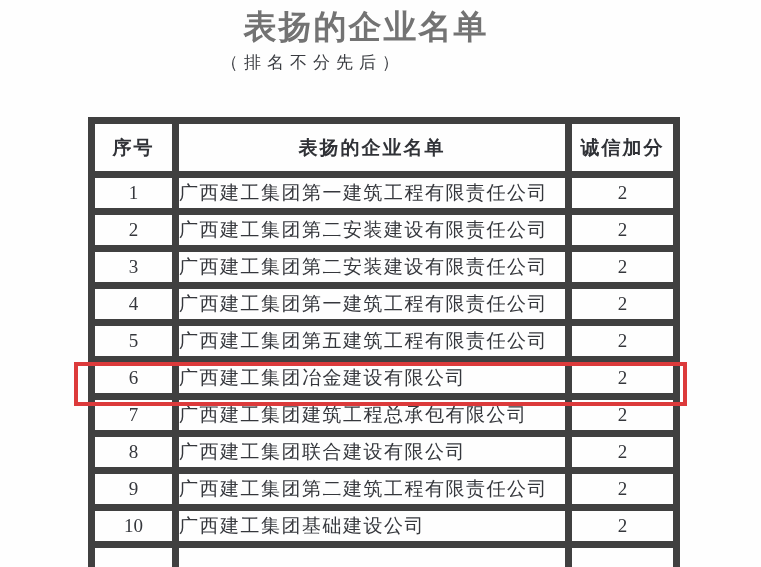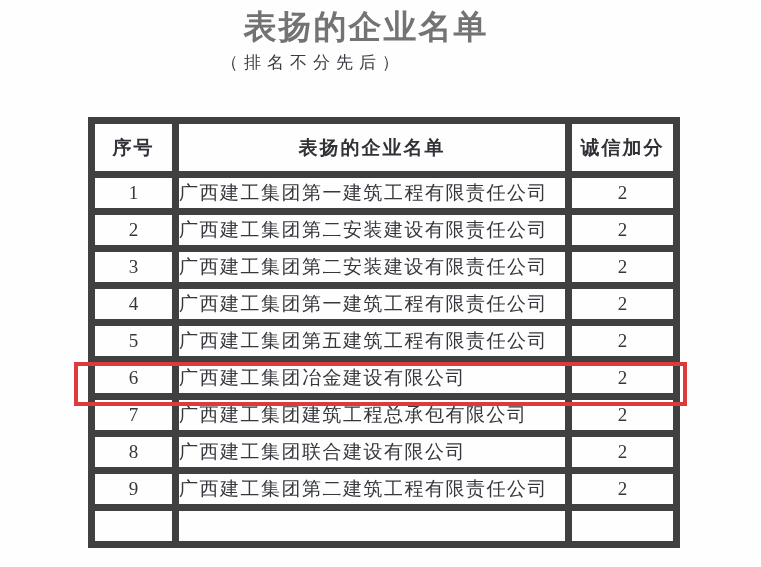--- a/index.html
+++ b/index.html
@@ -116,20 +116,25 @@
         <td class="c-no">8</td>
         <td class="c-name">广西建工集团联合建设有限公司</td>
         <td class="c-score">2</td>
       </tr>
       <tr>
         <td class="c-no">9</td>
         <td class="c-name">广西建工集团第二建筑工程有限责任公司</td>
         <td class="c-score">2</td>
       </tr>
       <tr>
+        <td class="c-no">10</td>
+        <td class="c-name">广西建工集团基础建设公司</td>
+        <td class="c-score">2</td>
+      </tr>
+      <tr>
         <td class="c-no"></td>
         <td class="c-name"></td>
         <td class="c-score"></td>
       </tr>
     </tbody>
 </table>
 
 <div class="red-box" style="border-color: rgb(220, 58, 59);"></div>
 
 </body></html>

